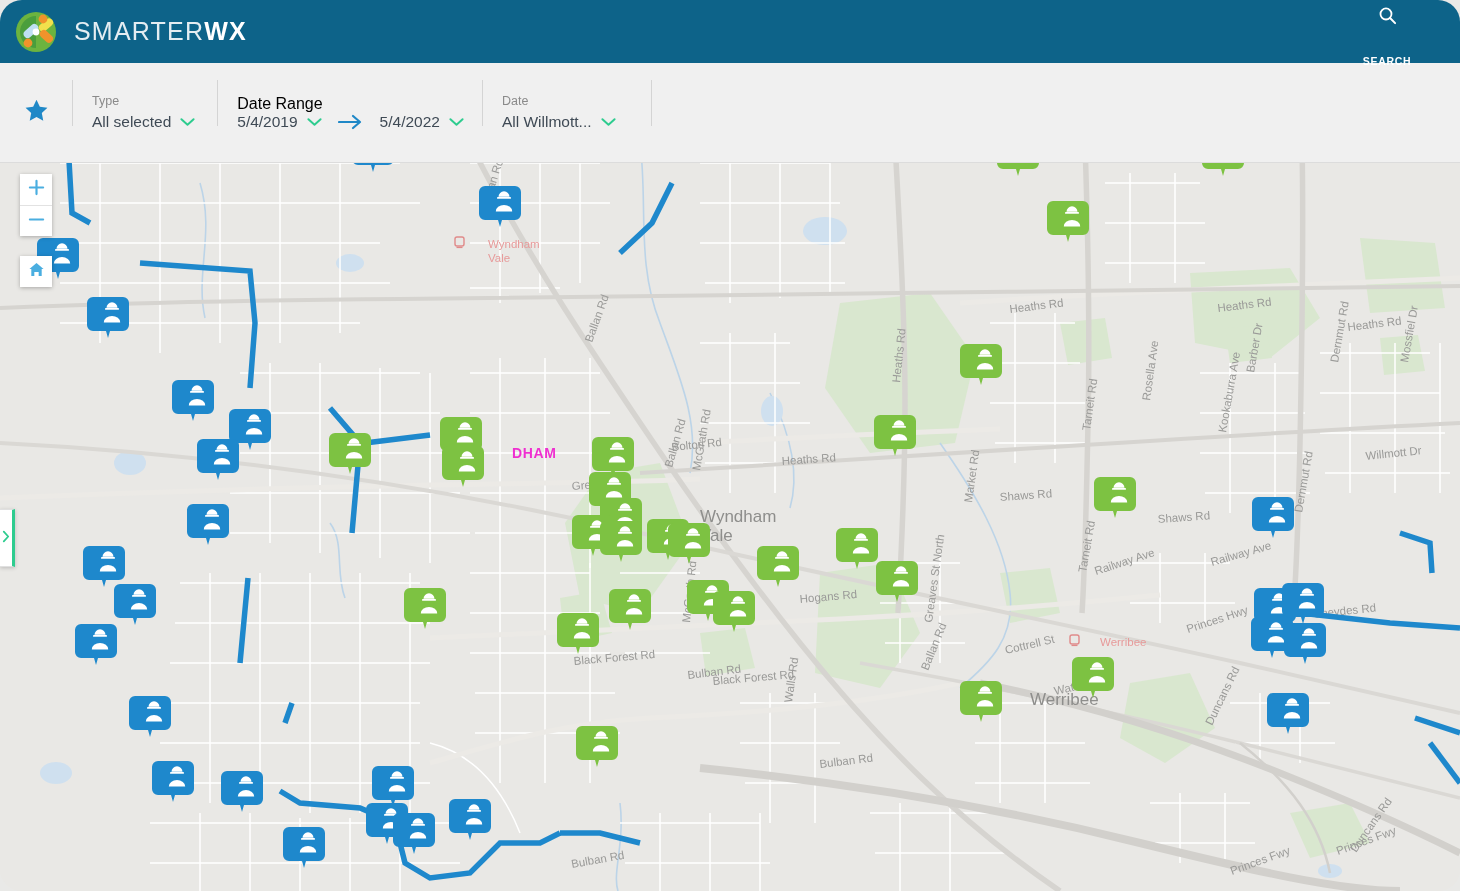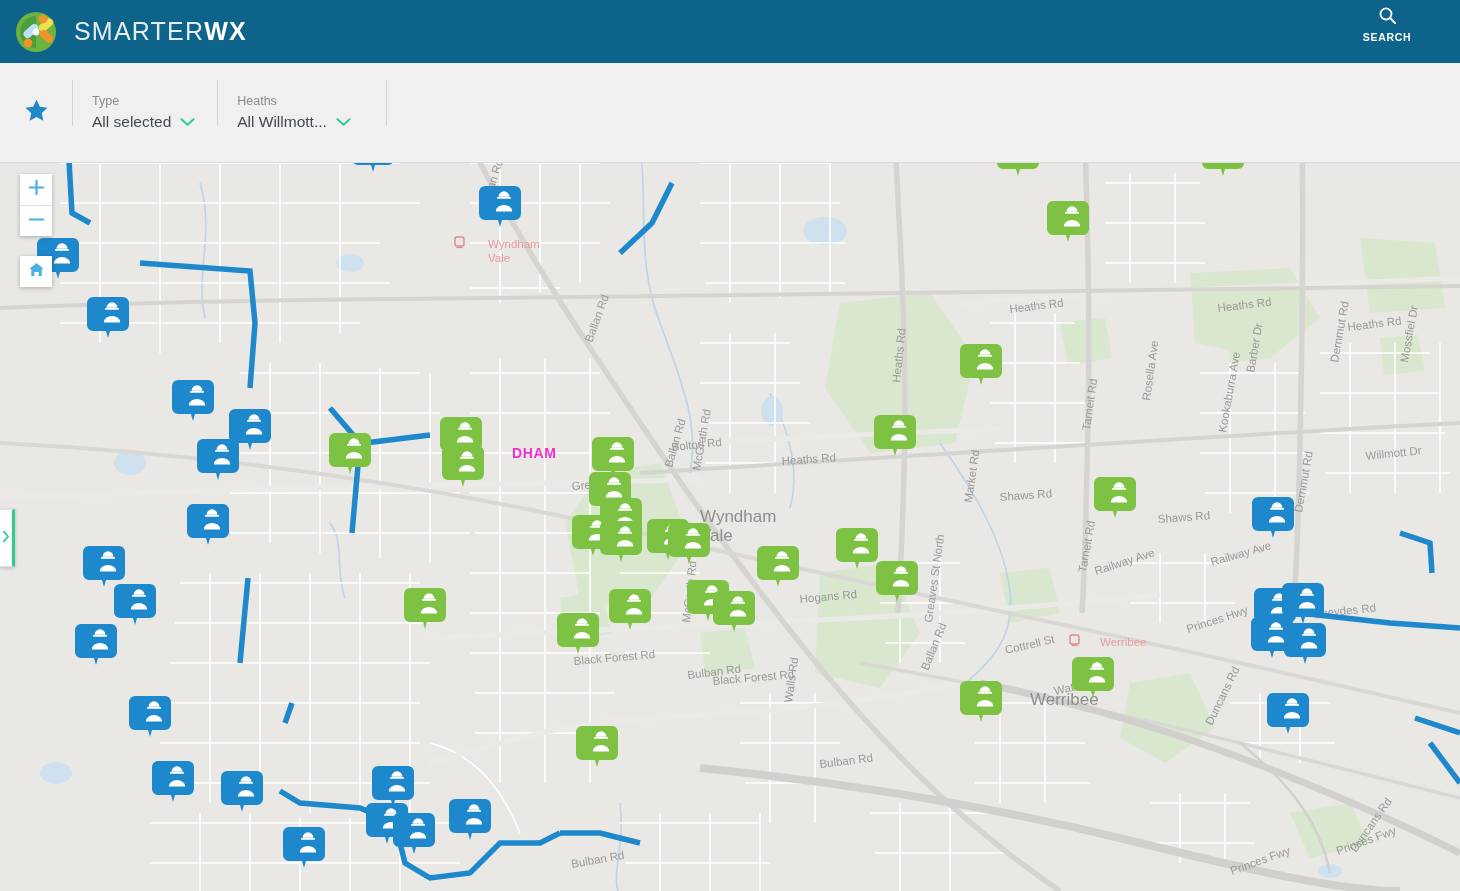--- a/index.html
+++ b/index.html
@@ -2,21 +2,21 @@
 <html><head>
 <meta charset="utf-8">
 <style>
   * { box-sizing: border-box; margin: 0; padding: 0; }
   html, body {
     width: 1460px; height: 891px;
     overflow: hidden;
     font-family: "Liberation Sans", sans-serif;
     background: #e9e9e7;
   }
-  #app { position: relative; width: 1460px; height: 891px; overflow: hidden; }
+  #app { position: relative; width: 1460px; height: 891px; overflow: hidden; border-radius: 22px; }
 
   
   .header {
     position: absolute; top: 0; left: 0;
     width: 1460px; height: 63px;
     background: #0d6389;
     display: flex; align-items: center;
     z-index: 40;
   }
   .brand { display: flex; align-items: center; padding-left: 14px; }
@@ -30,20 +30,21 @@
   .brand-text .thin { font-weight: 300; color: #e4edf2; }
   .brand-text .bold { font-weight: 700; color: #ffffff; }
 
   .search-btn {
     position: absolute; right: 28px; top: 6px;
     width: 90px;
     display: flex; flex-direction: column;
     align-items: center; justify-content: center;
     cursor: pointer;
     color: #fff;
+    gap: 24px;
   }
   .search-btn .lbl {
     font-size: 10.5px; font-weight: 700;
     letter-spacing: 0.7px; margin-top: 2px;
   }
 
   
   .filterbar {
     position: absolute; top: 63px; left: 0;
     width: 1460px; height: 100px;
@@ -213,23 +214,46 @@
       <div class="fvalue-row">
         <span class="fvalue">All selected</span>
         <span class="caret">
           <svg width="15" height="10" viewBox="0 0 16 10">
               <path d="M1.5 2l6.5 6 6.5-6" fill="none" stroke="#2ecc8f" stroke-width="2.1" stroke-linecap="round" stroke-linejoin="round"></path>
             </svg>
         </span>
       </div>
     </div>
 
+    <div class="date-group">
+      <div class="flabel">Date Range</div>
+      <div class="date-row">
+        <span class="fvalue">5/4/2019</span>
+        <span class="caret">
+          <svg width="15" height="10" viewBox="0 0 16 10">
+              <path d="M1.5 2l6.5 6 6.5-6" fill="none" stroke="#2ecc8f" stroke-width="2.1" stroke-linecap="round" stroke-linejoin="round"></path>
+            </svg>
+        </span>
+        <span class="arrow-sep">
+          <svg width="26" height="18" viewBox="0 0 26 18">
+            <line x1="1" y1="9" x2="21" y2="9" stroke="#1f88c7" stroke-width="2.2" stroke-linecap="round"></line>
+            <path d="M15 3l7 6-7 6" fill="none" stroke="#1f88c7" stroke-width="2.2" stroke-linecap="round" stroke-linejoin="round"></path>
+          </svg>
+        </span>
+        <span class="fvalue">5/4/2022</span>
+        <span class="caret">
+          <svg width="15" height="10" viewBox="0 0 16 10">
+              <path d="M1.5 2l6.5 6 6.5-6" fill="none" stroke="#2ecc8f" stroke-width="2.1" stroke-linecap="round" stroke-linejoin="round"></path>
+            </svg>
+        </span>
+      </div>
+    </div>
 
     <div class="fgroup owner-group">
-      <div class="flabel">Heaths</div>
+      <div class="flabel">Date</div>
       <div class="fvalue-row">
         <span class="fvalue">All Willmott...</span>
         <span class="caret">
           <svg width="15" height="10" viewBox="0 0 16 10">
               <path d="M1.5 2l6.5 6 6.5-6" fill="none" stroke="#2ecc8f" stroke-width="2.1" stroke-linecap="round" stroke-linejoin="round"></path>
             </svg>
         </span>
       </div>
     </div>
   </div>

